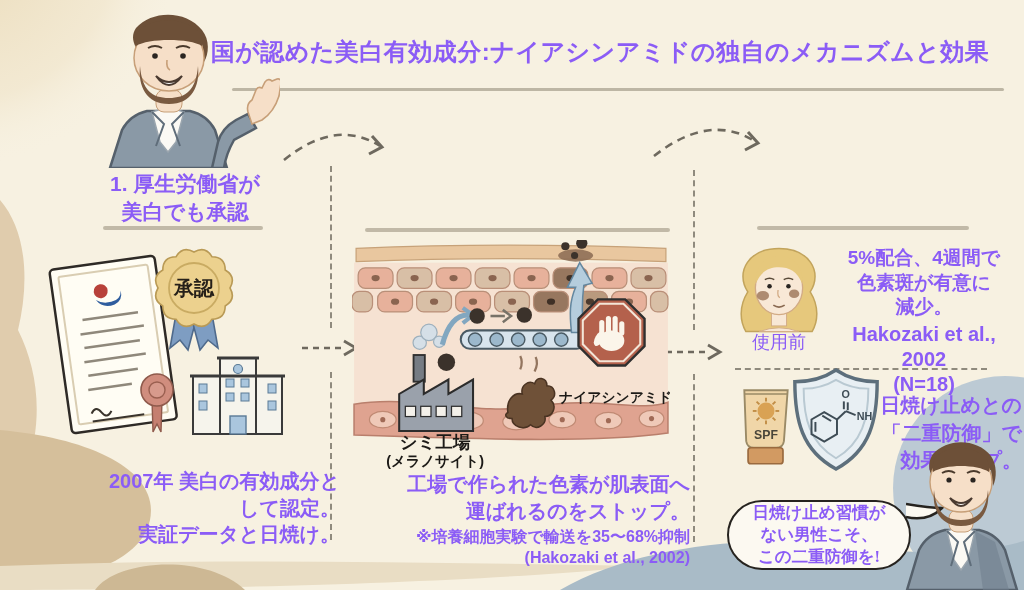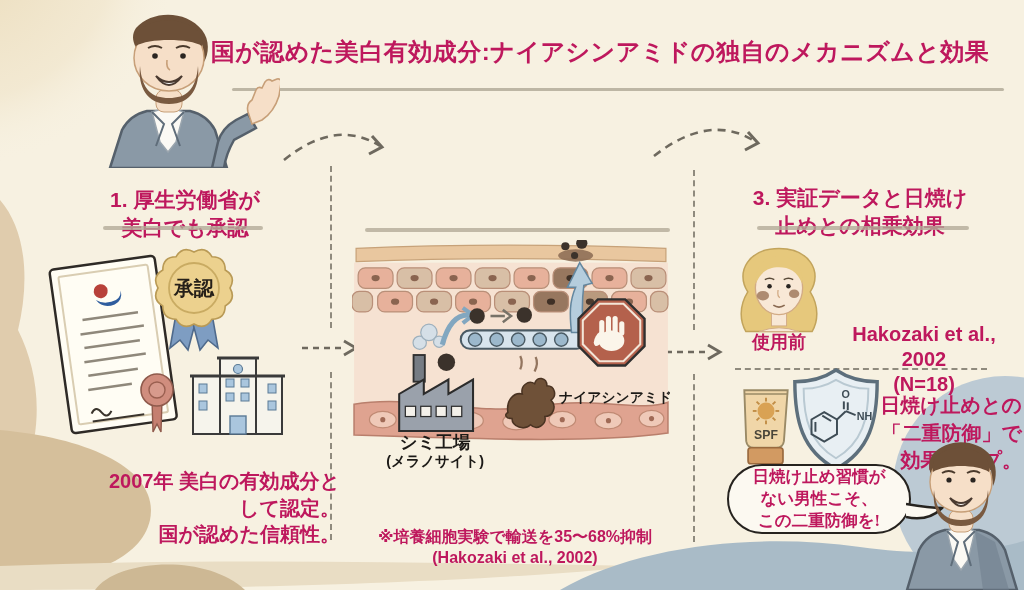--- a/index.html
+++ b/index.html
@@ -1,34 +1,34 @@
 <!DOCTYPE html>
 <html><head>
 <meta charset="utf-8">
 <style>
   html,body{margin:0;padding:0;background:#ddd;}
   *{box-sizing:border-box;}
   .canvas{
     position:relative;width:1024px;height:590px;overflow:hidden;
     background:#f7f1e1;
     font-family:"Liberation Sans","DejaVu Sans",sans-serif;
-    color:#be185d;
+    color:#8b5cf6;
   }
   .abs{position:absolute;}
   .ml{white-space:pre-line;}
   .ctr{text-align:center;}
   .title{font-size:24px;font-weight:800;letter-spacing:.5px;}
   .t-underline{height:3px;background:#b3ab99;border-radius:3px;opacity:.85;}
   .h-underline{height:4px;background:#b3ab99;border-radius:3px;opacity:.8;}
-  .step-heading{font-size:21px;font-weight:800;line-height:1.33;margin-top:16px;}
+  .step-heading{font-size:21px;font-weight:800;line-height:1.33;}
   .caption{font-size:20px;font-weight:700;line-height:1.33;text-align:right;}
-  .footnote{font-size:16px;font-weight:700;line-height:1.3;}
+  .footnote{font-size:16px;font-weight:700;line-height:1.3;text-align:right;}
   .result{font-size:19px;font-weight:800;line-height:1.3;}
   .ref{font-size:20px;font-weight:600;line-height:1.25;}
-  .small-label{font-size:18px;font-weight:700;}
+  .small-label{font-size:18px;font-weight:400;}
   .vsep{width:0;border-left:2px dashed #8f8a7d;}
   .hdiv{height:0;border-top:2px dashed #8f8a7d;}
   .bubble{
     background:#fcf9f1;border:2.5px solid #26231f;border-radius:50px;
     font-size:16.5px;font-weight:800;line-height:1.32;
     display:flex;align-items:center;justify-content:center;
   }
   svg text{font-family:"Liberation Sans","DejaVu Sans",sans-serif;}
 </style>
 </head>
@@ -148,21 +148,21 @@
       <rect x="161" y="153" width="8" height="9" fill="#aac6de" stroke="#5a7a96"></rect>
       <rect x="170" y="136" width="0" height="0" fill="none"></rect>
       <rect x="230" y="136" width="8" height="9" fill="#aac6de" stroke="#5a7a96"></rect>
       <rect x="230" y="153" width="8" height="9" fill="#aac6de" stroke="#5a7a96"></rect>
       <rect x="192" y="168" width="16" height="18" fill="#aac6de" stroke="#5a7a96" stroke-width="1.4"></rect>
     </g>
   </svg>
 
   <div class="abs caption ctr ml" style="left:28px;top:468px;width:312px;">2007年 美白の有効成分と
 して認定。
-国が認めた信頼性。</div>
+実証データと日焼け。</div>
 
   <div class="abs h-underline" style="left:365px;top:228px;width:305px;"></div>
 
   <svg class="abs" style="left:352px;top:240px;" width="318" height="230" viewBox="0 0 310 224">
 
     <rect x="2" y="22" width="306" height="142" fill="#f6e2d2"></rect>
 
     <path d="M4,8 Q150,2 306,8 L306,21 Q150,15 4,21 Z" fill="#e9c79f" stroke="#c7a279" stroke-width="1.2"></path>
     <ellipse cx="218" cy="15" rx="17" ry="6" fill="#8a6a52" opacity="0.85"></ellipse>
 
@@ -273,44 +273,47 @@
         <ellipse cx="0" cy="8" rx="12.5" ry="10"></ellipse>
         <ellipse cx="-12" cy="6" rx="4" ry="8" transform="rotate(30 -12 6)"></ellipse>
       </g>
     </g>
 
     <text x="257" y="158" text-anchor="middle" font-size="13.5" font-weight="bold" fill="#1c1a17">ナイアシンアミド</text>
     <text x="81" y="203" text-anchor="middle" font-size="17" font-weight="bold" fill="#1c1a17">シミ工場</text>
     <text x="81" y="220" text-anchor="middle" font-size="14" font-weight="bold" fill="#1c1a17">(メラノサイト)</text>
   </svg>
 
+  <div class="abs caption ctr ml" style="left:340px;top:471px;width:350px;">工場で作られた色素が肌表面へ
+運ばれるのをストップ。</div>
   <div class="abs footnote ctr ml" style="left:340px;top:527px;width:350px;">※培養細胞実験で輸送を35〜68%抑制
 (Hakozaki et al., 2002)</div>
 
-  <div class="abs step-heading ctr ml" style="left:705px;top:168px;width:310px;">3. 実証データと日焼け
-止めとの相乗効果</div>
   <div class="abs h-underline" style="left:757px;top:226px;width:212px;"></div>
 
   <svg class="abs" style="left:727px;top:242px;" width="104" height="96" viewBox="0 0 110 100">
     <path d="M22,52 C8,30 24,6 55,6 C86,6 102,30 88,52 C98,68 96,84 90,94 L20,94 C14,84 12,68 22,52 Z" fill="#e6c87c" stroke="#c2a45c" stroke-width="1.6"></path>
     <rect x="47" y="74" width="16" height="14" fill="#f8e8d6" stroke="#d2ab85" stroke-width="1"></rect>
     <ellipse cx="55" cy="48" rx="25" ry="28" fill="#f8e8d6" stroke="#d2ab85" stroke-width="1.4"></ellipse>
     <path d="M30,44 C30,22 42,14 55,14 C68,14 80,22 80,44 C74,30 66,26 55,26 C44,26 36,30 30,44 Z" fill="#e6c87c"></path>
     <circle cx="45" cy="46" r="2.4" fill="#2a2521"></circle>
     <circle cx="65" cy="46" r="2.4" fill="#2a2521"></circle>
     <path d="M40,39 Q45,36 50,39" fill="none" stroke="#5a4a38" stroke-width="1.6"></path>
     <path d="M60,39 Q65,36 70,39" fill="none" stroke="#5a4a38" stroke-width="1.6"></path>
     <path d="M54,50 Q53,57 56,58" fill="none" stroke="#d2ab85" stroke-width="1.4"></path>
     <path d="M49,66 Q55,70 61,66" fill="none" stroke="#8a6a52" stroke-width="1.8"></path>
     <ellipse cx="38" cy="56" rx="6.5" ry="5" fill="#a17a5e" opacity="0.85"></ellipse>
     <ellipse cx="71" cy="54" rx="5.5" ry="4.5" fill="#a17a5e" opacity="0.85"></ellipse>
     <path d="M34,94 Q55,86 76,94 Z" fill="#f8e8d6" stroke="#d2ab85" stroke-width="1"></path>
   </svg>
   <div class="abs small-label ctr" style="left:731px;top:330px;width:96px;">使用前</div>
 
+  <div class="abs result ctr ml" style="left:828px;top:246px;width:192px;">5%配合、4週間で
+色素斑が有意に
+減少。</div>
   <div class="abs ref ctr ml" style="left:828px;top:322px;width:192px;">Hakozaki et al., 2002
 (N=18)</div>
 
   <div class="abs hdiv" style="left:735px;top:368px;width:252px;"></div>
 
   <svg class="abs" style="left:733px;top:384px;" width="66" height="86" viewBox="0 0 70 90">
     <path d="M12,6 L58,6 L54,60 Q53,67 46,67 L22,67 Q15,67 14,60 Z" fill="#f0d6a8" stroke="#9a8a66" stroke-width="2"></path>
     <line x1="12" y1="10" x2="58" y2="10" stroke="#9a8a66" stroke-width="1.4"></line>
     <g>
       <circle cx="35" cy="28" r="9" fill="#d9a254"></circle>
@@ -342,21 +345,21 @@
       <line x1="60" y1="46" x2="70" y2="50"></line>
     </g>
     <text x="60" y="33" text-anchor="middle" font-size="11" font-weight="bold" fill="#3e4c55">O</text>
     <text x="79" y="55" text-anchor="middle" font-size="11" font-weight="bold" fill="#3e4c55">NH</text>
   </svg>
 
   <div class="abs caption ctr ml" style="left:876px;top:392px;width:146px;font-size:20px;font-weight:800;line-height:1.38;">日焼け止めとの
 「二重防御」で
 効果アップ。</div>
 
-  <div class="abs bubble ctr ml" style="left:727px;top:464px;width:184px;height:70px;font-family:Liberation Serif, serif;">日焼け止め習慣が
+  <div class="abs bubble ctr ml" style="left:727px;top:500px;width:184px;height:70px;font-family:Liberation Serif, serif;">日焼け止め習慣が
 ない男性こそ、
 この二重防御を!</div>
   <svg class="abs" style="left:906px;top:502px;" width="38" height="22" viewBox="0 0 38 22">
     <path d="M0,2 Q24,6 36,6 Q22,20 0,15 Z" fill="#fcf9f1"></path>
     <path d="M0,2 Q24,6 36,6 Q22,20 0,15" fill="none" stroke="#26231f" stroke-width="2.5"></path>
   </svg>
 
   <svg class="abs" style="left:897px;top:438px;" width="128" height="152" viewBox="0 0 128 152">
     <path d="M10,152 L22,112 Q30,96 48,92 L82,92 Q100,96 108,112 L120,152 Z" fill="#8a99a6" stroke="#55606b" stroke-width="2.5"></path>
     <path d="M50,93 L64,88 L78,93 L71,122 L64,132 L57,122 Z" fill="#fbf9f4" stroke="#9aa5ae" stroke-width="1.4"></path>

